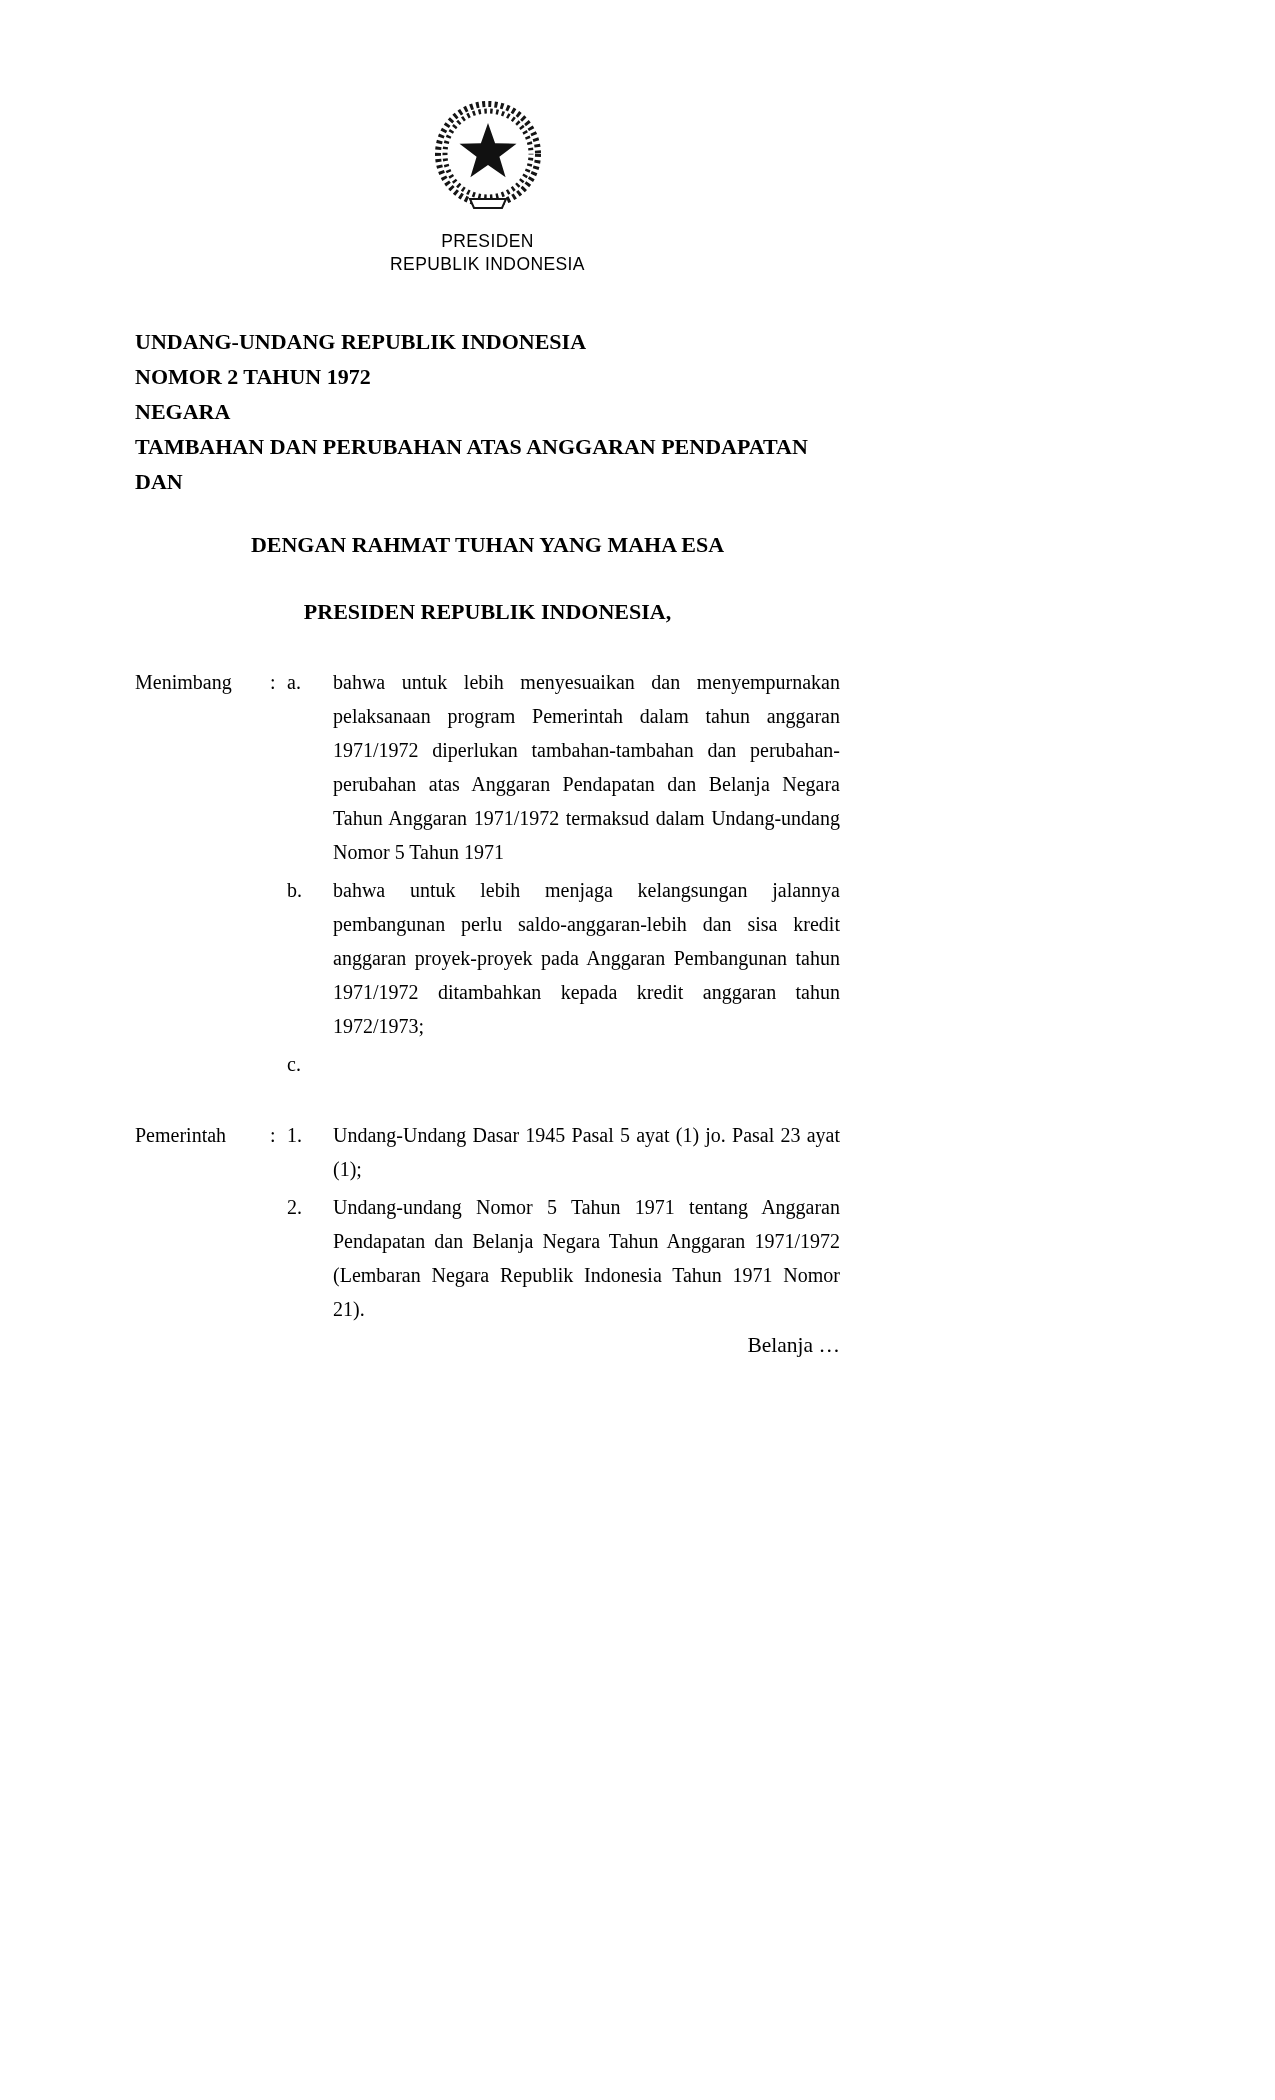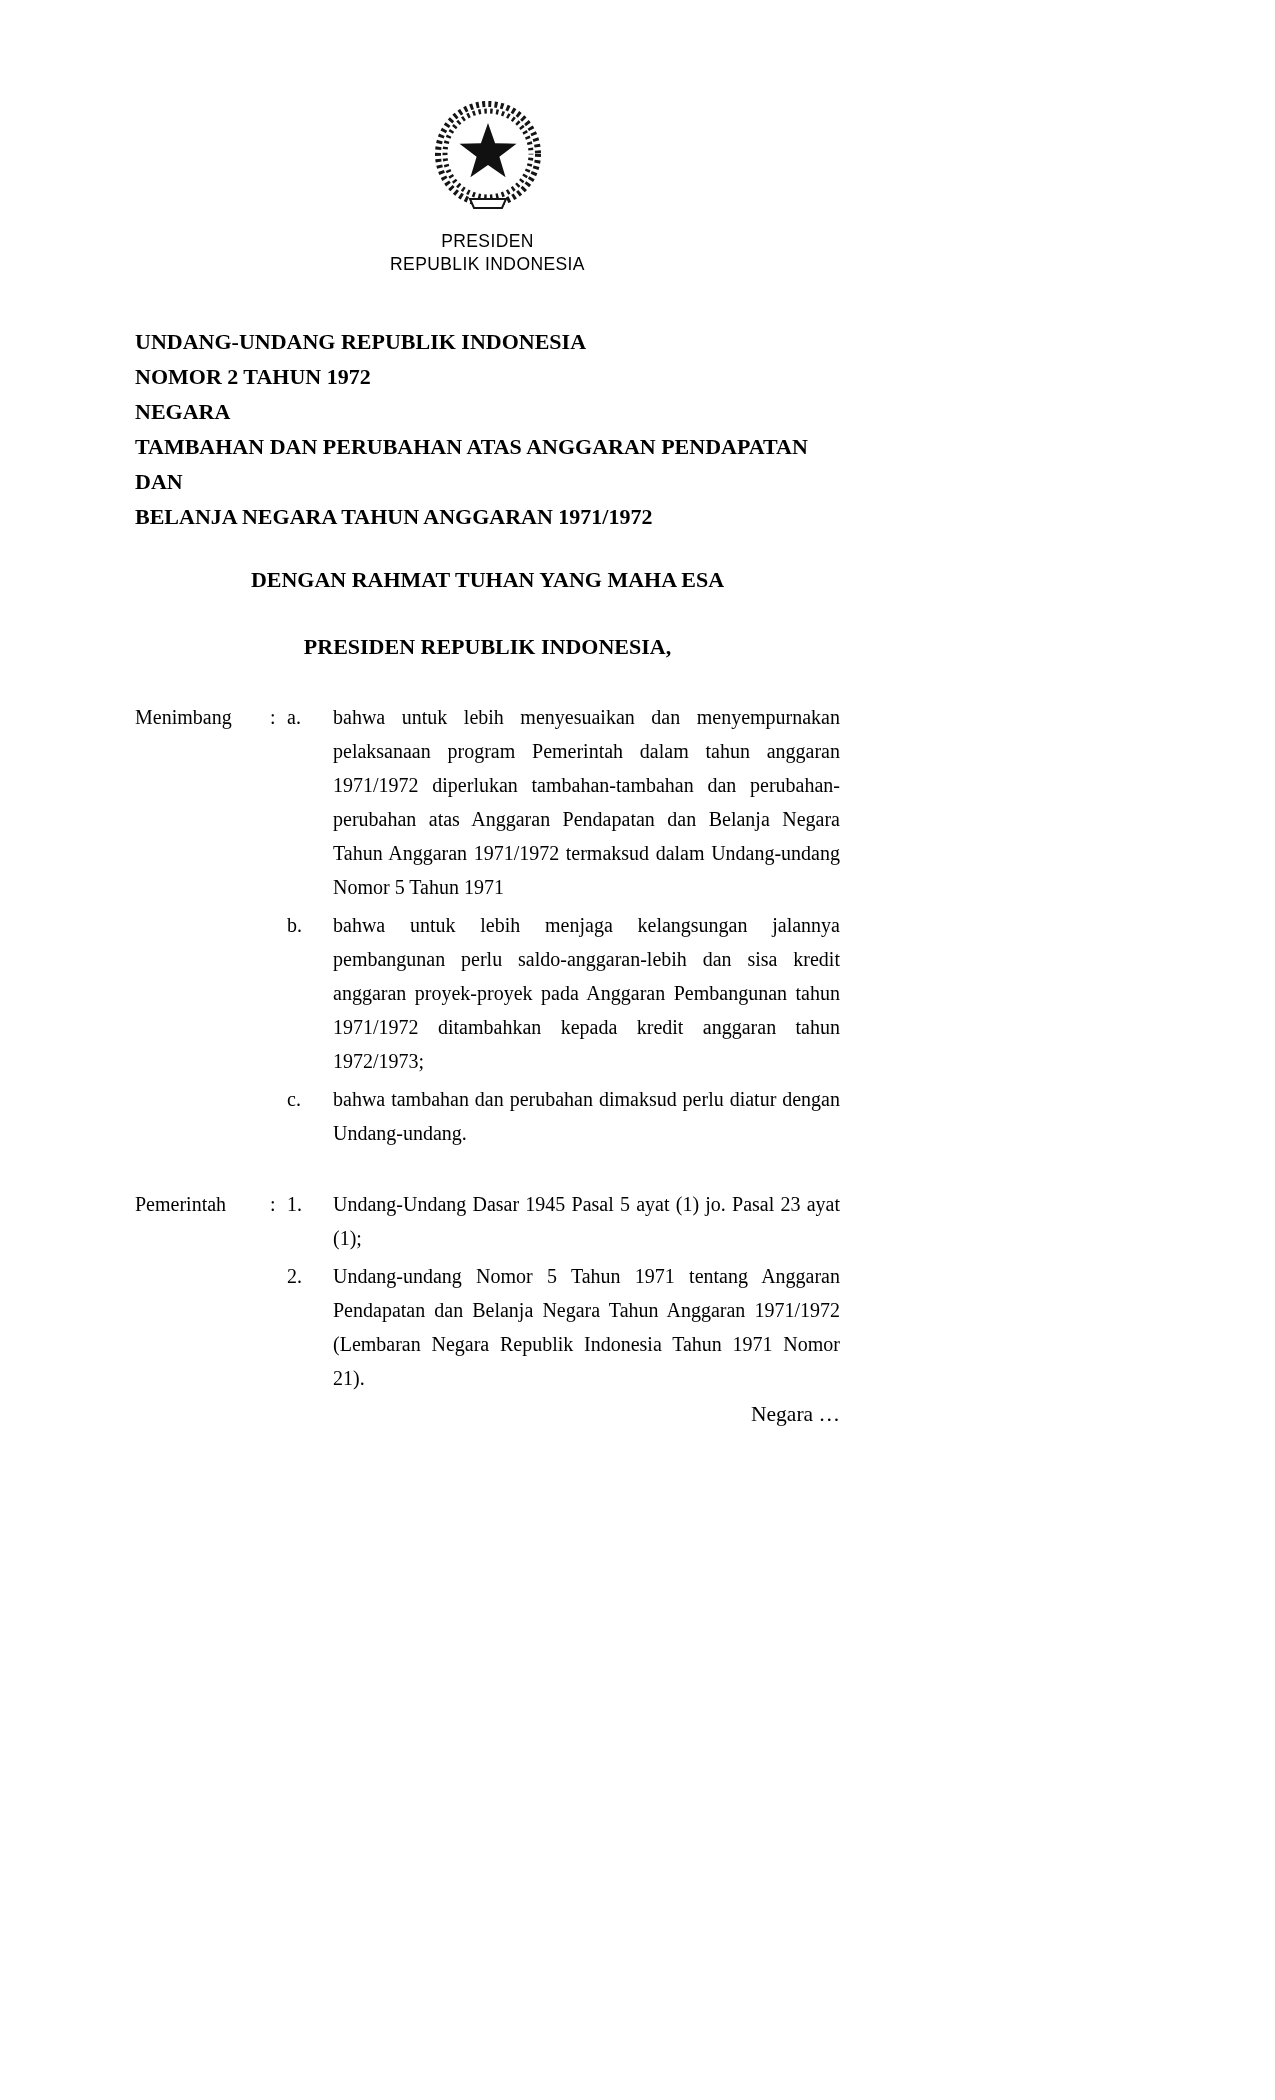--- a/index.html
+++ b/index.html
@@ -81,21 +81,20 @@
     <div class="agency">
       <div>PRESIDEN</div>
       <div>REPUBLIK INDONESIA</div>
     </div>
 
     <div class="doc-title">
       <div>UNDANG-UNDANG REPUBLIK INDONESIA</div>
       <div>NOMOR 2 TAHUN 1972</div>
       <div>NEGARA</div>
       <div>TAMBAHAN DAN PERUBAHAN ATAS ANGGARAN PENDAPATAN DAN</div>
-      <div>BELANJA NEGARA TAHUN ANGGARAN 1971/1972</div>
     </div>
 
     <div class="invocation">DENGAN RAHMAT TUHAN YANG MAHA ESA</div>
 
     <div class="authority">PRESIDEN REPUBLIK INDONESIA,</div>
 
     <div class="section">
       <div class="clause-row">
         <div class="clause-label">Menimbang</div>
         <div class="clause-sep">:</div>
@@ -105,35 +104,34 @@
       <div class="clause-row">
         <div class="clause-label"></div>
         <div class="clause-sep"></div>
         <div class="clause-marker">b.</div>
         <div class="clause-text">bahwa untuk lebih menjaga kelangsungan jalannya pembangunan perlu saldo-anggaran-lebih dan sisa kredit anggaran proyek-proyek pada Anggaran Pembangunan tahun 1971/1972 ditambahkan kepada kredit anggaran tahun 1972/1973;</div>
       </div>
       <div class="clause-row">
         <div class="clause-label"></div>
         <div class="clause-sep"></div>
         <div class="clause-marker">c.</div>
-        <div class="clause-text">bahwa tambahan dan perubahan dimaksud perlu diatur dengan Undang-undang.</div>
       </div>
     </div>
 
     <div class="section section-mengingat">
       <div class="clause-row">
         <div class="clause-label">Pemerintah</div>
         <div class="clause-sep">:</div>
         <div class="clause-marker">1.</div>
         <div class="clause-text">Undang-Undang Dasar 1945 Pasal 5 ayat (1) jo. Pasal 23 ayat (1);</div>
       </div>
       <div class="clause-row">
         <div class="clause-label"></div>
         <div class="clause-sep"></div>
         <div class="clause-marker">2.</div>
         <div class="clause-text">Undang-undang Nomor 5 Tahun 1971 tentang Anggaran Pendapatan dan Belanja Negara Tahun Anggaran 1971/1972 (Lembaran Negara Republik Indonesia Tahun 1971 Nomor 21).</div>
       </div>
     </div>
 
-    <div class="catchword">Negara …</div>
+    <div class="catchword">Belanja …</div>
 
   </div>
 </div>
 
 </body></html>

